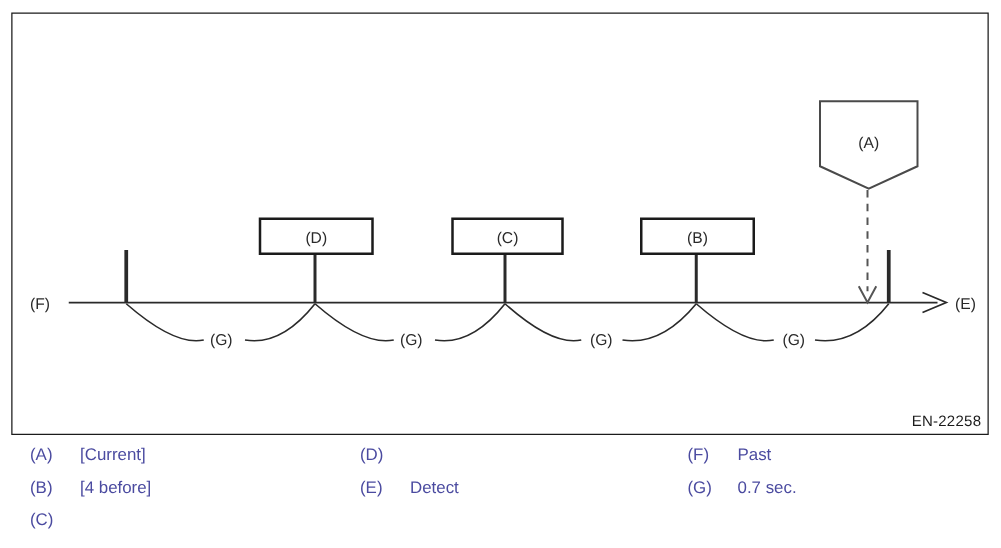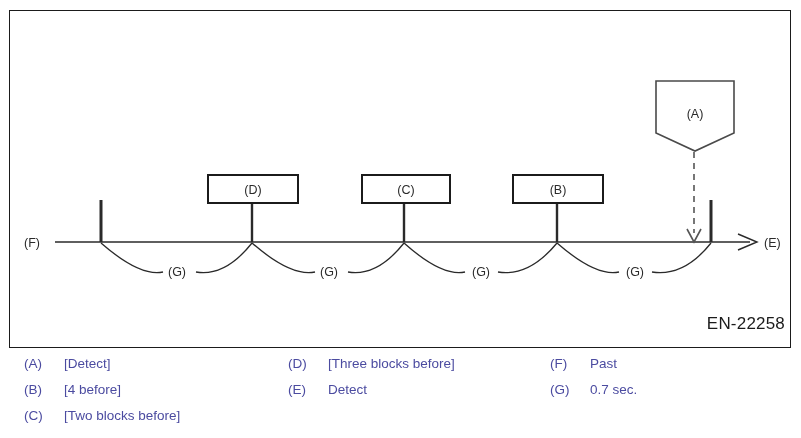--- a/index.html
+++ b/index.html
@@ -34,22 +34,22 @@
     position: absolute;
     left: 0;
     top: 0;
     width: 801px;
     height: 438px;
     pointer-events: none;
   }
   .en-code {
     position: absolute;
     right: 16px;
-    top: 314px;
-    font-size: 17px;
+    top: 330px;
+    font-size: 12px;
     color: #1b1b1b;
     letter-spacing: 0.2px;
     white-space: nowrap;
   }
   .legend {
     position: absolute;
     left: 0;
     top: 356px;
     width: 801px;
     height: 82px;
@@ -157,36 +157,34 @@
     </g>
   </svg>
 
   <div class="en-code">EN-22258</div>
 
   <div class="legend">
 
     <div class="legend-col col-1">
       <div class="legend-row">
         <span class="legend-key">(A)</span>
-        <span class="legend-val">[Detect]</span>
+        <span class="legend-val">[Current]</span>
       </div>
       <div class="legend-row">
         <span class="legend-key">(B)</span>
         <span class="legend-val">[4 before]</span>
       </div>
       <div class="legend-row">
         <span class="legend-key">(C)</span>
-        <span class="legend-val">[Two blocks before]</span>
       </div>
     </div>
 
     <div class="legend-col col-2">
       <div class="legend-row">
         <span class="legend-key">(D)</span>
-        <span class="legend-val">[Three blocks before]</span>
       </div>
       <div class="legend-row">
         <span class="legend-key">(E)</span>
         <span class="legend-val">Detect</span>
       </div>
     </div>
 
     <div class="legend-col col-3">
       <div class="legend-row">
         <span class="legend-key">(F)</span>

